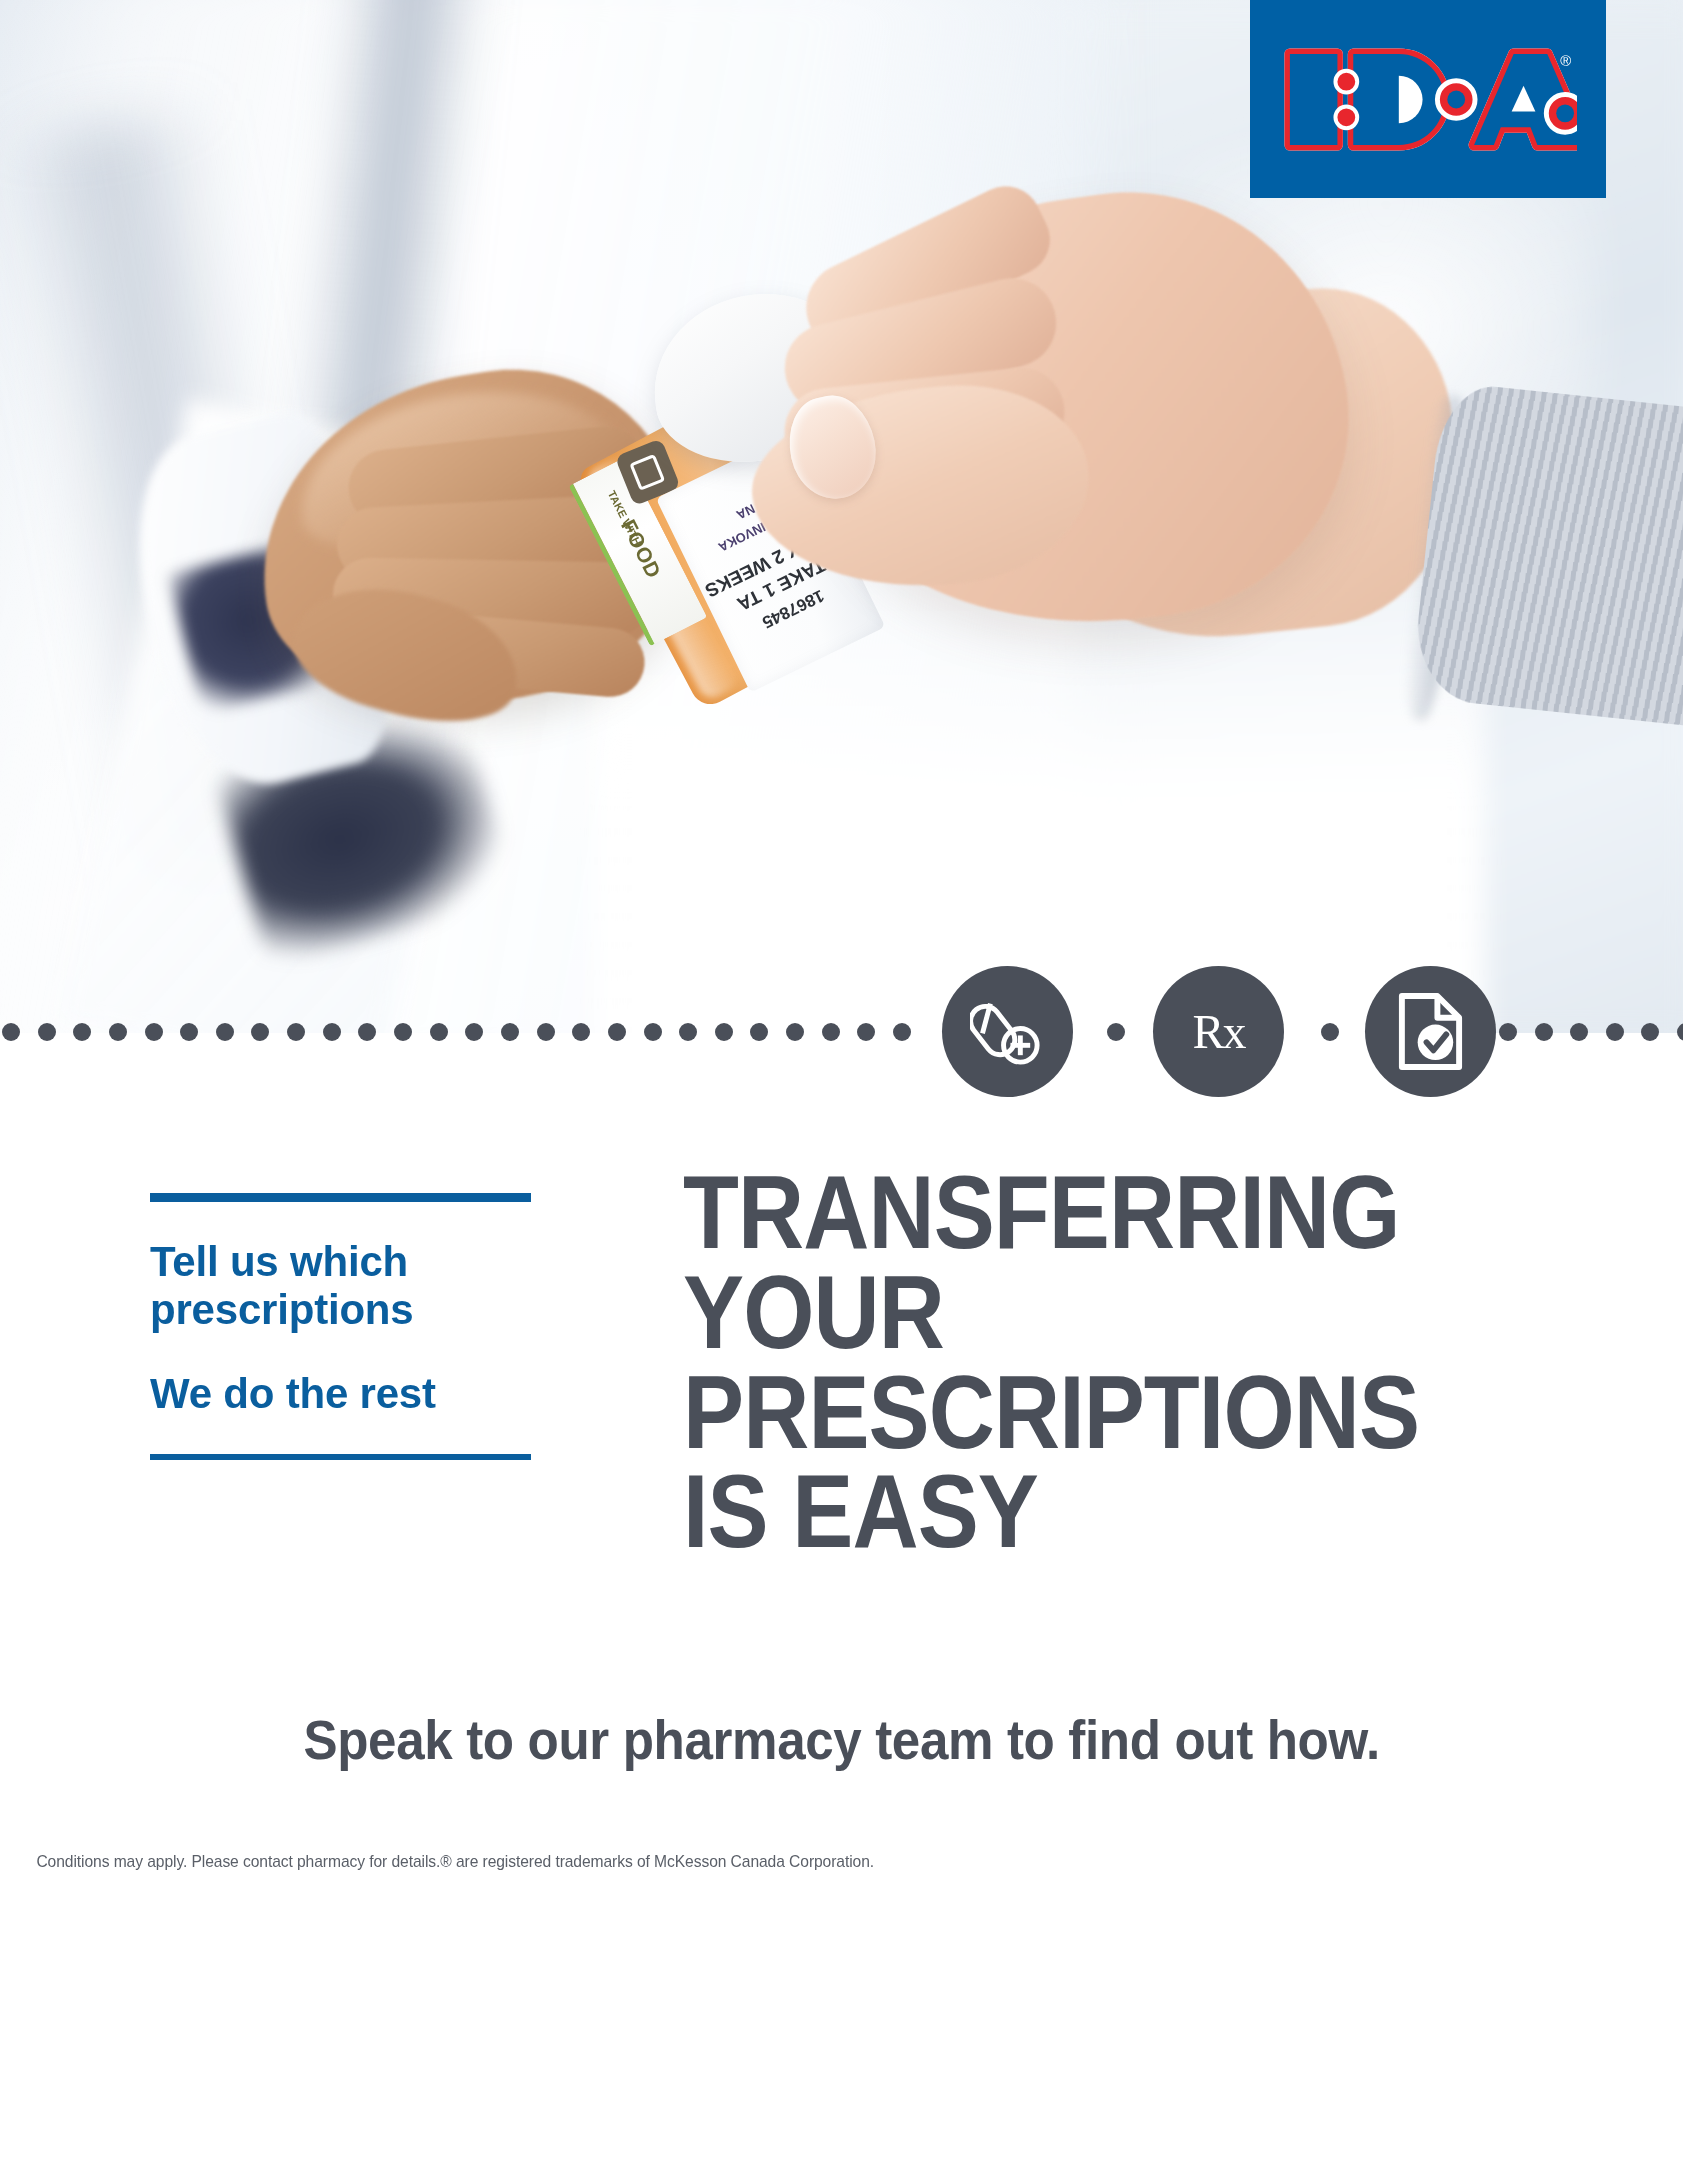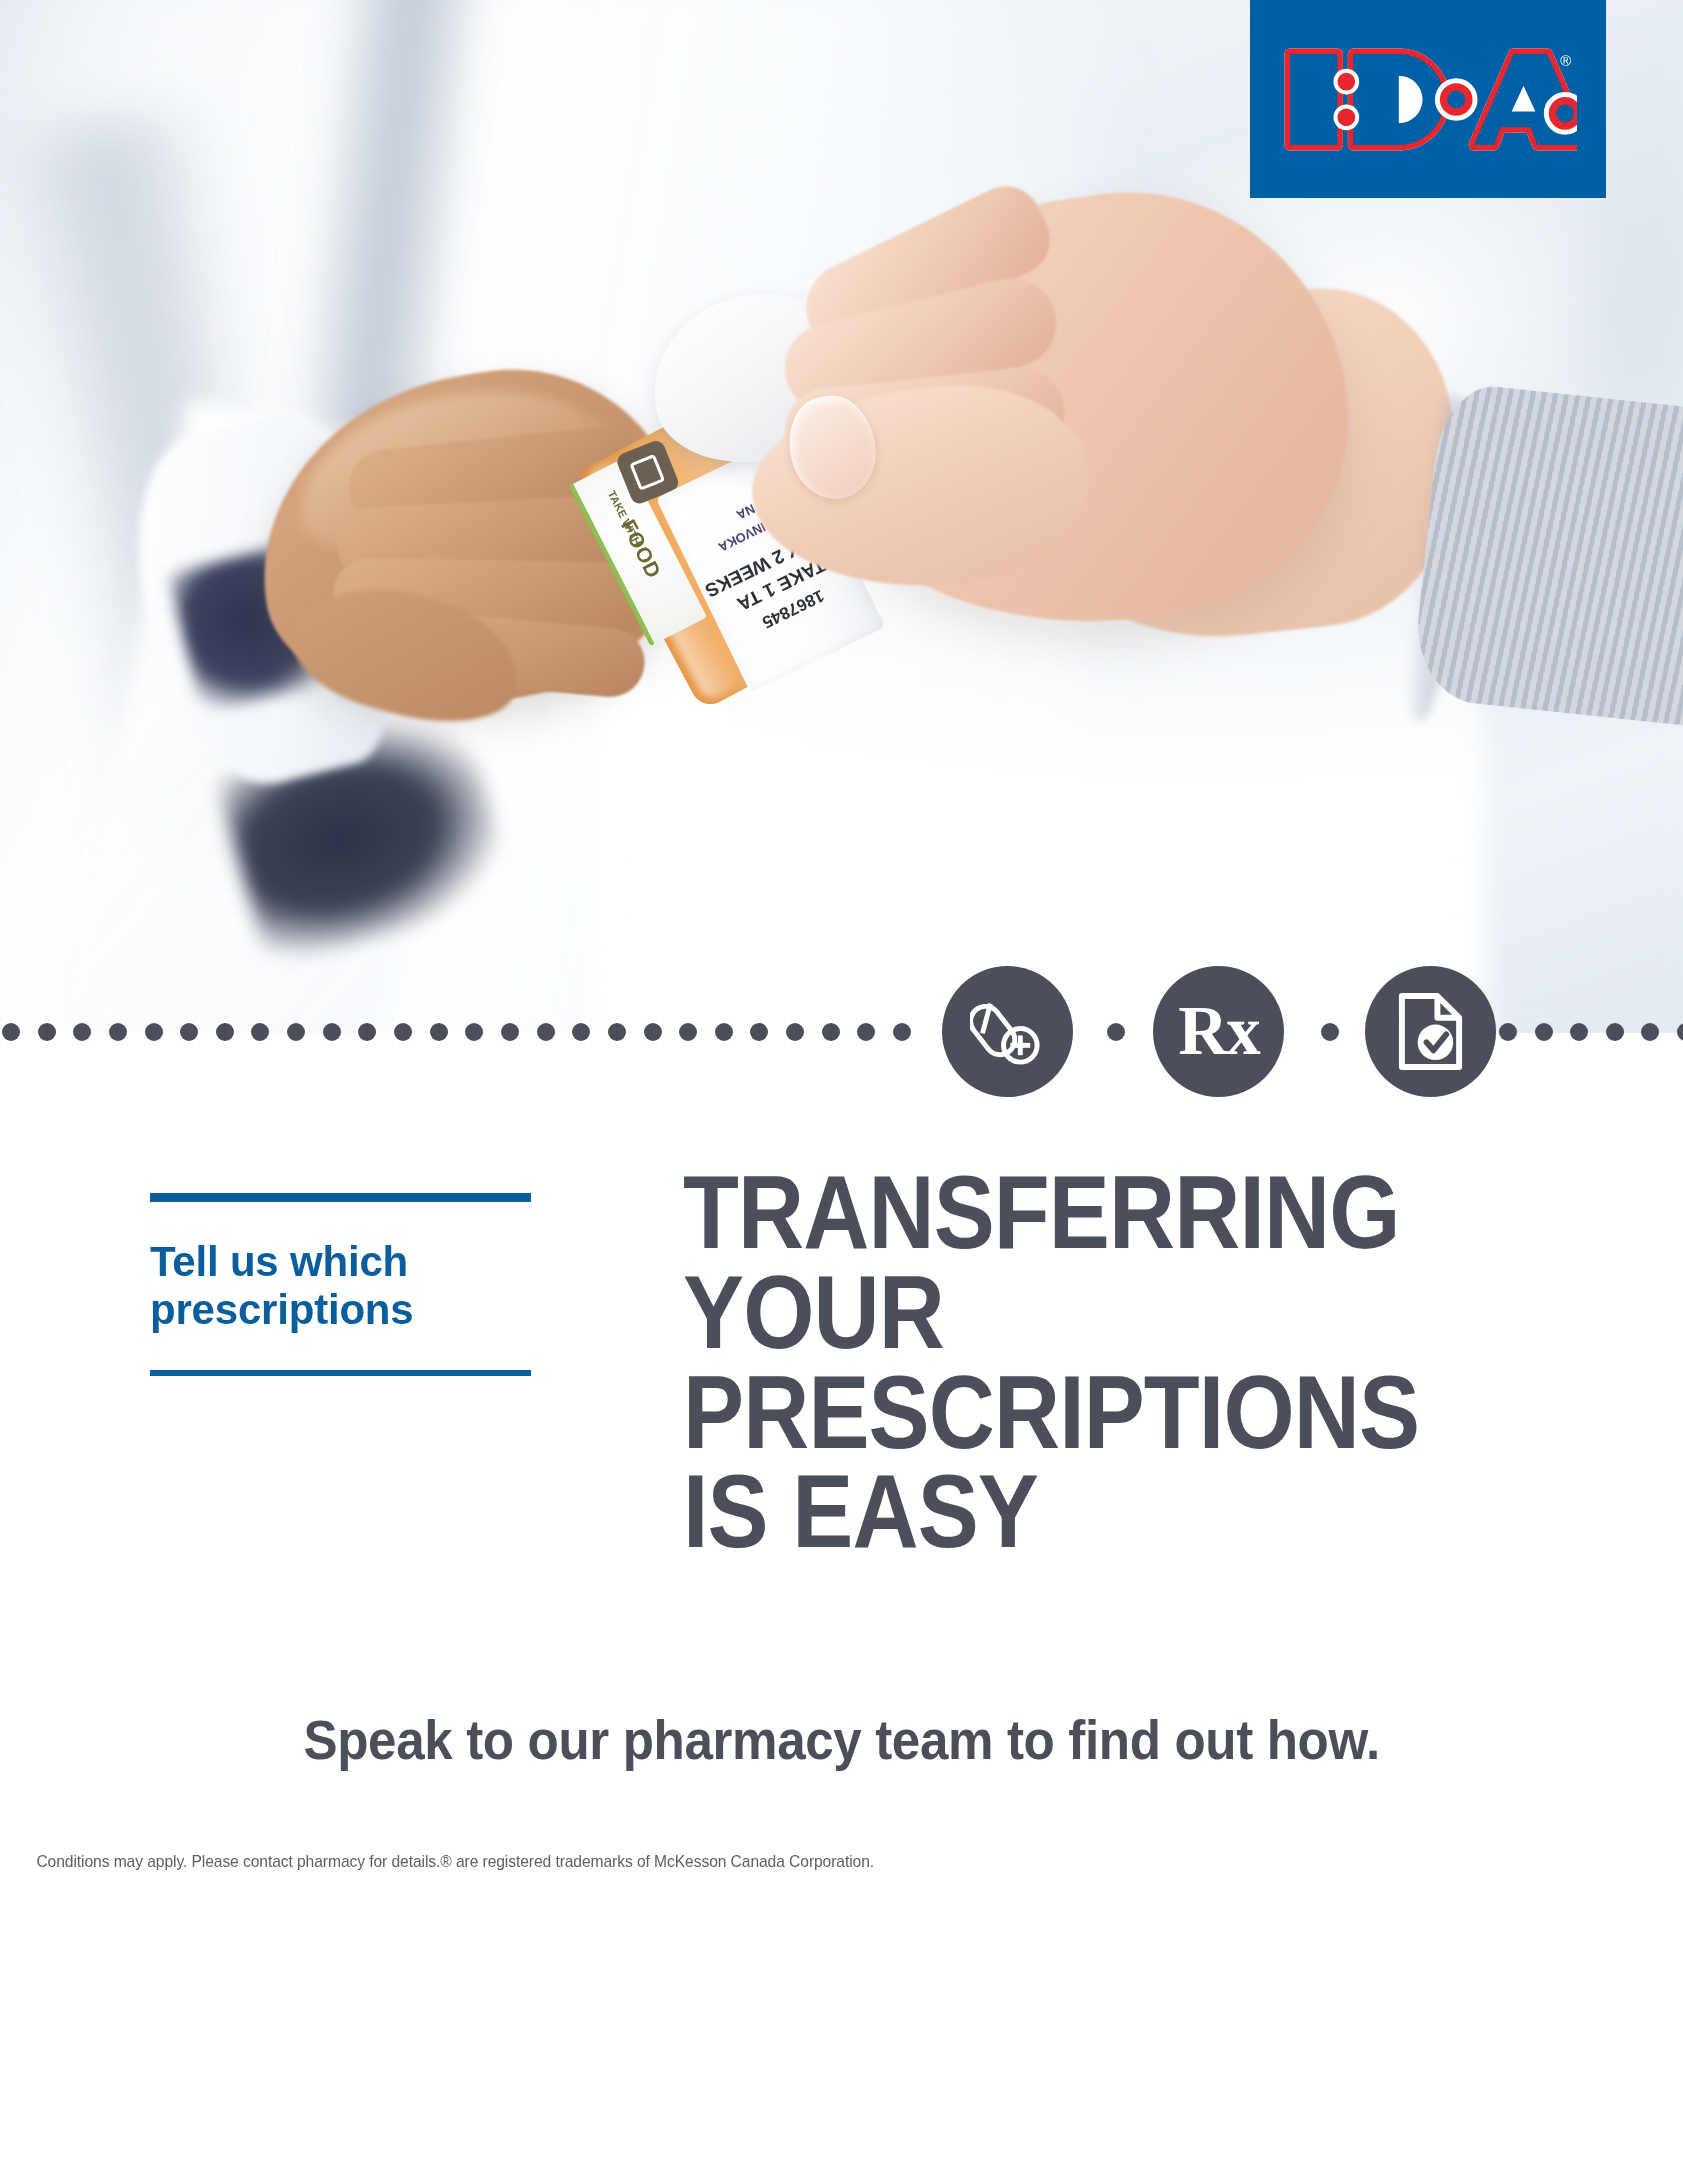--- a/index.html
+++ b/index.html
@@ -368,22 +368,22 @@
     display: flex;
     align-items: center;
     justify-content: center;
   }
   .icon-circle.c1 { left: 942px; top: 966px; }
   .icon-circle.c2 { left: 1153px; top: 966px; }
   .icon-circle.c3 { left: 1365px; top: 966px; }
   .rx-glyph {
     color: #ffffff;
     font-family: "Liberation Serif", serif;
-    font-weight: bold;
-    font-size: 69px;
+    font-weight: normal;
+    font-size: 48px;
     line-height: 1;
     letter-spacing: -2px;
   }
 
   
   .logo-box {
     position: absolute;
     right: 77px; top: 0;
     width: 356px; height: 198px;
     background: #0060a5;
@@ -637,20 +637,21 @@
       <circle cx="42" cy="52" r="18" fill="#ffffff"></circle>
       <path d="M33 52 l7 8 l13 -16" fill="none" stroke="#4a4f59" stroke-width="6" stroke-linecap="round" stroke-linejoin="round"></path>
     </svg>
   </div>
 
   <div class="content">
 
     <div class="bullets">
       <div class="rule-top"></div>
       <div class="bullet">Tell us which prescriptions</div>
+      <div class="bullet">We do the rest</div>
       <div class="rule-bottom"></div>
     </div>
 
     <div class="headline">
       <span class="hl-line">TRANSFERRING</span>
       <span class="hl-line">YOUR</span>
       <span class="hl-line">PRESCRIPTIONS</span>
       <span class="hl-line">IS EASY</span>
     </div>
 

